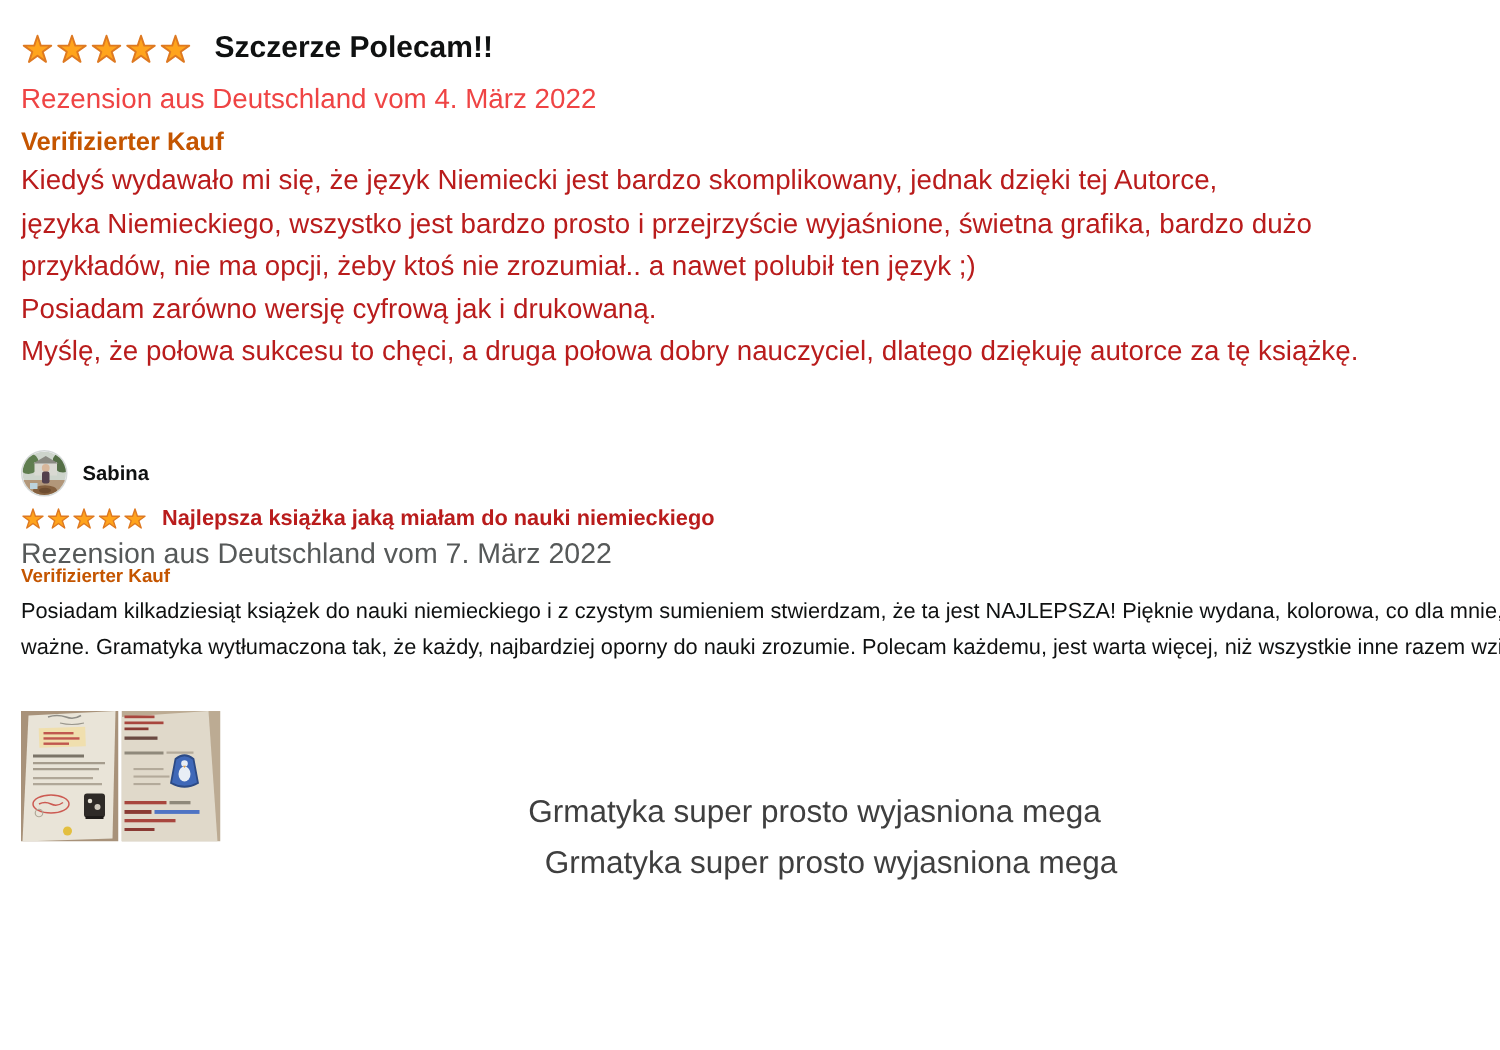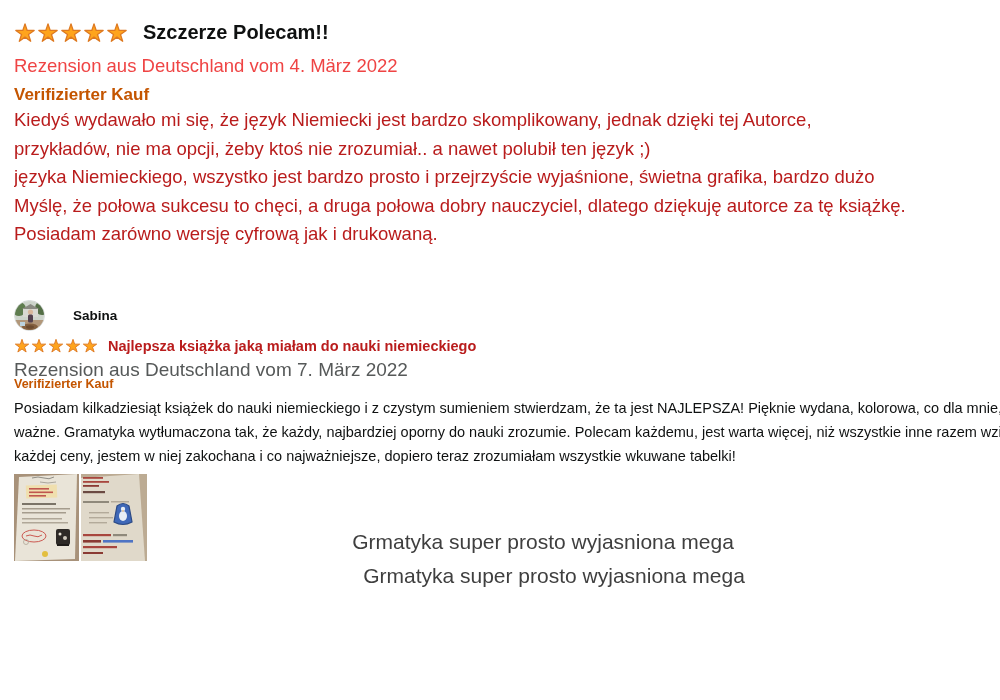--- a/index.html
+++ b/index.html
@@ -15,21 +15,21 @@
 
   
   .r1-header { position:absolute; left:14px; top:21px; display:flex; align-items:center; gap:14px;justify-content:center; }
   .r1-title { font-size:20px; font-weight:bold; color:#0F1111; }
   .r1-date { position:absolute; left:14px; top:55px; font-size:18.5px; color:#ef4444; }
   .r1-badge { position:absolute; left:14px; top:85px; font-size:17px; font-weight:bold; color:#C45500; }
   .r1-body { position:absolute; left:14px; top:106px; width:986px; font-size:18.5px; line-height:28.5px; color:#b91c1c; }
   .r1-body .line { white-space:nowrap; overflow:hidden; }
 
   
-  .profile { position:absolute; left:14px; top:300px; display:flex; align-items:center; gap:28px; height:31px; }
+  .profile { position:absolute; left:14px; top:300px; display:flex; align-items:center; gap:10px; height:31px; }
   .avatar { width:31px; height:31px; border-radius:50%; overflow:hidden; display:inline-block; border:1px solid #d5d9d9; }
   .profile-name { font-size:13.5px; font-weight:bold; color:#0F1111; }
 
   
   .r2-header { position:absolute; left:14px; top:338px; display:flex; align-items:center; gap:9px; }
   .r2-title { font-size:14.5px; font-weight:bold; color:#b91c1c; }
   .r2-date { position:absolute; left:14px; top:359px; font-size:19px; color:#565959; }
   .r2-badge { position:absolute; left:14px; top:377px; font-size:12.5px; font-weight:bold; color:#C45500; }
   .r2-body { position:absolute; left:14px; top:396px; width:986px; font-size:14.5px; line-height:24px; color:#0F1111; }
   .r2-body .line { white-space:nowrap; overflow:hidden; }
@@ -66,24 +66,24 @@
         <svg class="star" viewBox="0 0 24 24">
           <path d="M12 2 L14.4 9.2 L22 9.2 L15.8 13.7 L18.2 21 L12 16.5 L5.8 21 L8.2 13.7 L2 9.2 L9.6 9.2 Z"></path>
         </svg>
       </span>
     <span class="r1-title">Szczerze Polecam!!</span>
   </div>
   <div class="r1-date">Rezension aus Deutschland vom 4. März 2022</div>
   <div class="r1-badge">Verifizierter Kauf</div>
   <div class="r1-body">
     <div class="line">Kiedyś wydawało mi się, że język Niemiecki jest bardzo skomplikowany, jednak dzięki tej Autorce,</div>
+    <div class="line">języka Niemieckiego, wszystko jest bardzo prosto i przejrzyście wyjaśnione, świetna grafika, bardzo dużo</div>
     <div class="line">przykładów, nie ma opcji, żeby ktoś nie zrozumiał.. a nawet polubił ten język ;)</div>
-    <div class="line">języka Niemieckiego, wszystko jest bardzo prosto i przejrzyście wyjaśnione, świetna grafika, bardzo dużo</div>
+    <div class="line">Posiadam zarówno wersję cyfrową jak i drukowaną.</div>
     <div class="line">Myślę, że połowa sukcesu to chęci, a druga połowa dobry nauczyciel, dlatego dziękuję autorce za tę książkę.</div>
-    <div class="line">Posiadam zarówno wersję cyfrową jak i drukowaną.</div>
   </div>
 
   <div class="profile">
     <span class="avatar">
       <svg width="31" height="31" viewBox="0 0 31 31">
         <rect width="31" height="31" fill="#cdd4cb"></rect>
         <rect x="0" y="19" width="31" height="12" fill="#b2977a"></rect>
         <circle cx="4" cy="8" r="7" fill="#5f7d4f"></circle>
         <circle cx="27" cy="7" r="7" fill="#546f46"></circle>
         <rect x="8" y="7" width="15" height="9" fill="#d9d9d2"></rect>
@@ -116,21 +116,20 @@
           <path d="M12 2 L14.4 9.2 L22 9.2 L15.8 13.7 L18.2 21 L12 16.5 L5.8 21 L8.2 13.7 L2 9.2 L9.6 9.2 Z"></path>
         </svg>
       </span>
     <span class="r2-title">Najlepsza książka jaką miałam do nauki niemieckiego</span>
   </div>
   <div class="r2-date">Rezension aus Deutschland vom 7. März 2022</div>
   <div class="r2-badge">Verifizierter Kauf</div>
   <div class="r2-body">
     <div class="line">Posiadam kilkadziesiąt książek do nauki niemieckiego i z czystym sumieniem stwierdzam, że ta jest NAJLEPSZA! Pięknie wydana, kolorowa, co dla mnie, wz</div>
     <div class="line">ważne. Gramatyka wytłumaczona tak, że każdy, najbardziej oporny do nauki zrozumie. Polecam każdemu, jest warta więcej, niż wszystkie inne razem wzięt</div>
-    <div class="line">każdej ceny, jestem w niej zakochana i co najważniejsze, dopiero teraz zrozumiałam wszystkie wkuwane tabelki!</div>
   </div>
 
   <div class="review-images">
     <span class="thumb">
       <svg width="65" height="87" viewBox="0 0 65 87">
         <rect width="65" height="87" fill="#a8927a"></rect>
         <polygon points="5,3 63,0 61,85 1,87" fill="#e9e4d8"></polygon>
         <path d="M18 4 q6 -2 12 0 q5 2 10 -1" stroke="#8f8d86" stroke-width="1" fill="none"></path>
         <path d="M26 8 q8 2 16 0" stroke="#9a968c" stroke-width="0.8" fill="none"></path>
         <rect x="12" y="11" width="31" height="13" fill="#f0dfae" transform="rotate(-2 27 17)"></rect>

